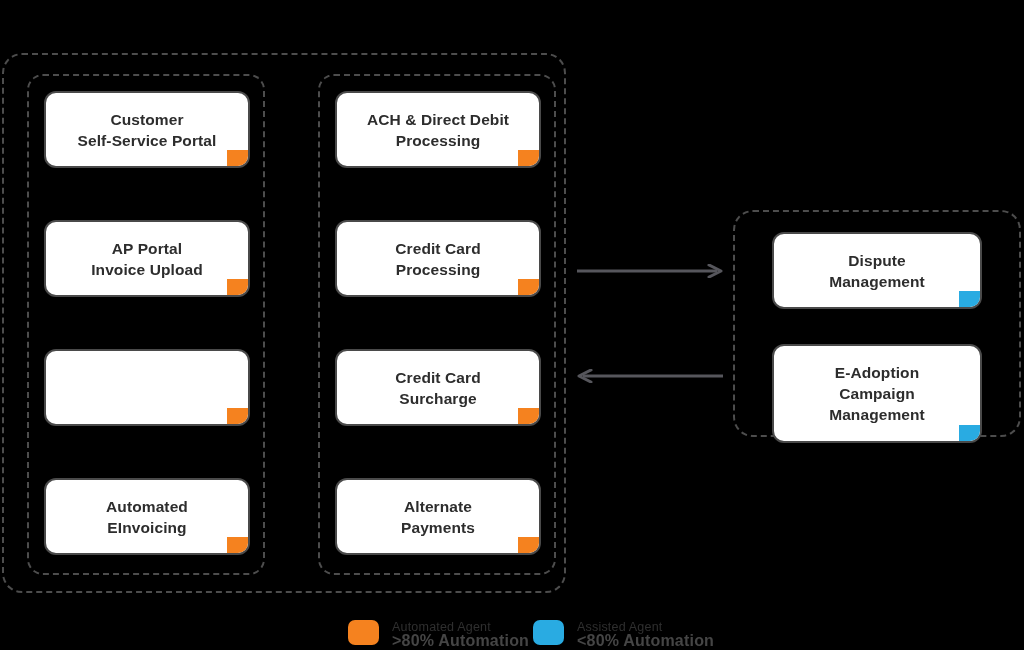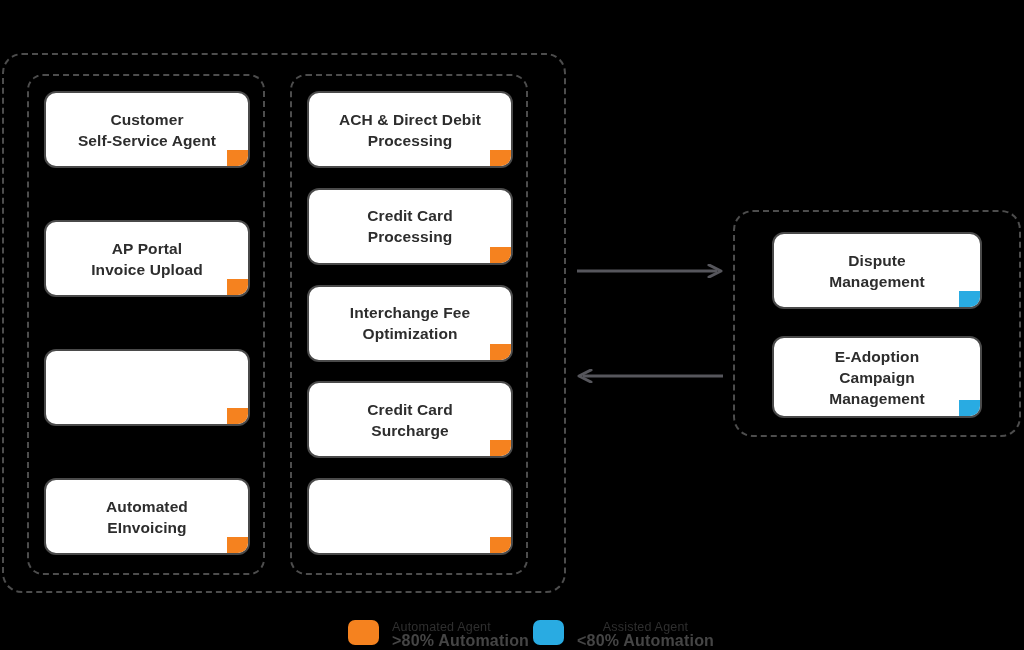--- a/index.html
+++ b/index.html
@@ -11,61 +11,61 @@
   html,body{background:#000;}
   body{font-family:"Liberation Sans",sans-serif;}
   .canvas{position:relative;width:1024px;height:650px;background:var(--background);overflow:hidden;}
 
   .group{position:absolute;border:2px dashed var(--dash-border);border-radius:20px;}
   .outer-group{left:2px;top:53px;width:564px;height:540px;}
   .column{position:absolute;top:19px;width:238px;height:501px;border:2px dashed var(--dash-border);
           border-radius:16px;display:flex;flex-direction:column;justify-content:space-between;
           padding:15px 13px 18px 15px;}
   .column-1{left:23px;}
-  .column-2{left:286px;}
+  .column-2{left:314px;}
   .right-group{left:733px;top:210px;width:288px;height:227px;display:flex;flex-direction:column;
                align-items:center;padding:20px 0 21px;gap:27px;}
 
   .node{position:relative;background:var(--node-bg);border:2px solid var(--node-border);
         border-radius:12px;overflow:hidden;display:flex;align-items:center;justify-content:center;
         height:77px;width:100%;flex:0 0 auto;}
   .right-group .node{width:210px;align-items:center;}
-  .right-group .node.tall{height:82px;}
+  .right-group .node.tall{height:99px;margin-top:8px;}
   .node-label{white-space:pre-line;text-align:center;font-size:15.5px;font-weight:700;
               line-height:21px;color:var(--node-text);letter-spacing:.1px;}
   .corner{position:absolute;right:0;bottom:0;width:21px;height:16px;
           border-bottom-right-radius:9px;background:#888;}
   .corner[data-tag="automated"]{background:var(--automated);}
   .corner[data-tag="assisted"]{background:var(--assisted);}
 
   .arrow{position:absolute;color:var(--arrow);width:148px;height:14px;}
   .arrow-right{left:576px;top:264px;}
   .arrow-left{left:576px;top:369px;}
   .arrow svg{display:block;}
 
   .legend-item{position:absolute;top:617px;display:flex;gap:13px;}
   .legend-item-1{left:348px;}
-  .legend-item-2{left:533px;text-align:center;}
+  .legend-item-2{left:533px;}
   .swatch{width:31px;height:25px;border-radius:7px;background:#888;flex:0 0 auto;margin-top:3px;}
   .swatch[data-tag="automated"]{background:var(--automated);}
   .swatch[data-tag="assisted"]{background:var(--assisted);}
   .legend-title{font-size:12.5px;font-weight:400;color:var(--legend-title);line-height:14px;margin-top:3px;letter-spacing:.2px;}
   .legend-subtitle{font-size:16px;font-weight:700;color:var(--legend-subtitle);line-height:13px;letter-spacing:.2px;}
 </style>
 </head>
 <body>
 
 <div class="canvas">
 
   <div class="group outer-group">
 
     <div class="column column-1">
       <div class="node">
         <div class="node-label">Customer
-Self-Service Agent</div>
+Self-Service Portal</div>
         <span class="corner" data-tag="automated"></span>
       </div>
       <div class="node">
         <div class="node-label">AP Portal
 Invoice Upload</div>
         <span class="corner" data-tag="automated"></span>
       </div>
       <div class="node">
         <span class="corner" data-tag="automated"></span>
       </div>
@@ -81,30 +81,27 @@
         <div class="node-label">ACH &amp; Direct Debit
 Processing</div>
         <span class="corner" data-tag="automated"></span>
       </div>
       <div class="node">
         <div class="node-label">Credit Card
 Processing</div>
         <span class="corner" data-tag="automated"></span>
       </div>
       <div class="node">
-        <div class="node-label">Interchange Fee
-Optimization</div>
-        <span class="corner" data-tag="automated"></span>
-      </div>
-      <div class="node">
         <div class="node-label">Credit Card
 Surcharge</div>
         <span class="corner" data-tag="automated"></span>
       </div>
       <div class="node">
+        <div class="node-label">Alternate
+Payments</div>
         <span class="corner" data-tag="automated"></span>
       </div>
     </div>
 
   </div>
 
   <div class="arrow arrow-right">
     <svg width="148" height="14" viewBox="0 0 148 14">
       <line x1="1" y1="7" x2="141" y2="7" stroke="currentColor" stroke-width="3"></line>
       <polyline points="133,1 145,7 133,13" fill="none" stroke="currentColor" stroke-width="3" stroke-linecap="round" stroke-linejoin="round"></polyline>

